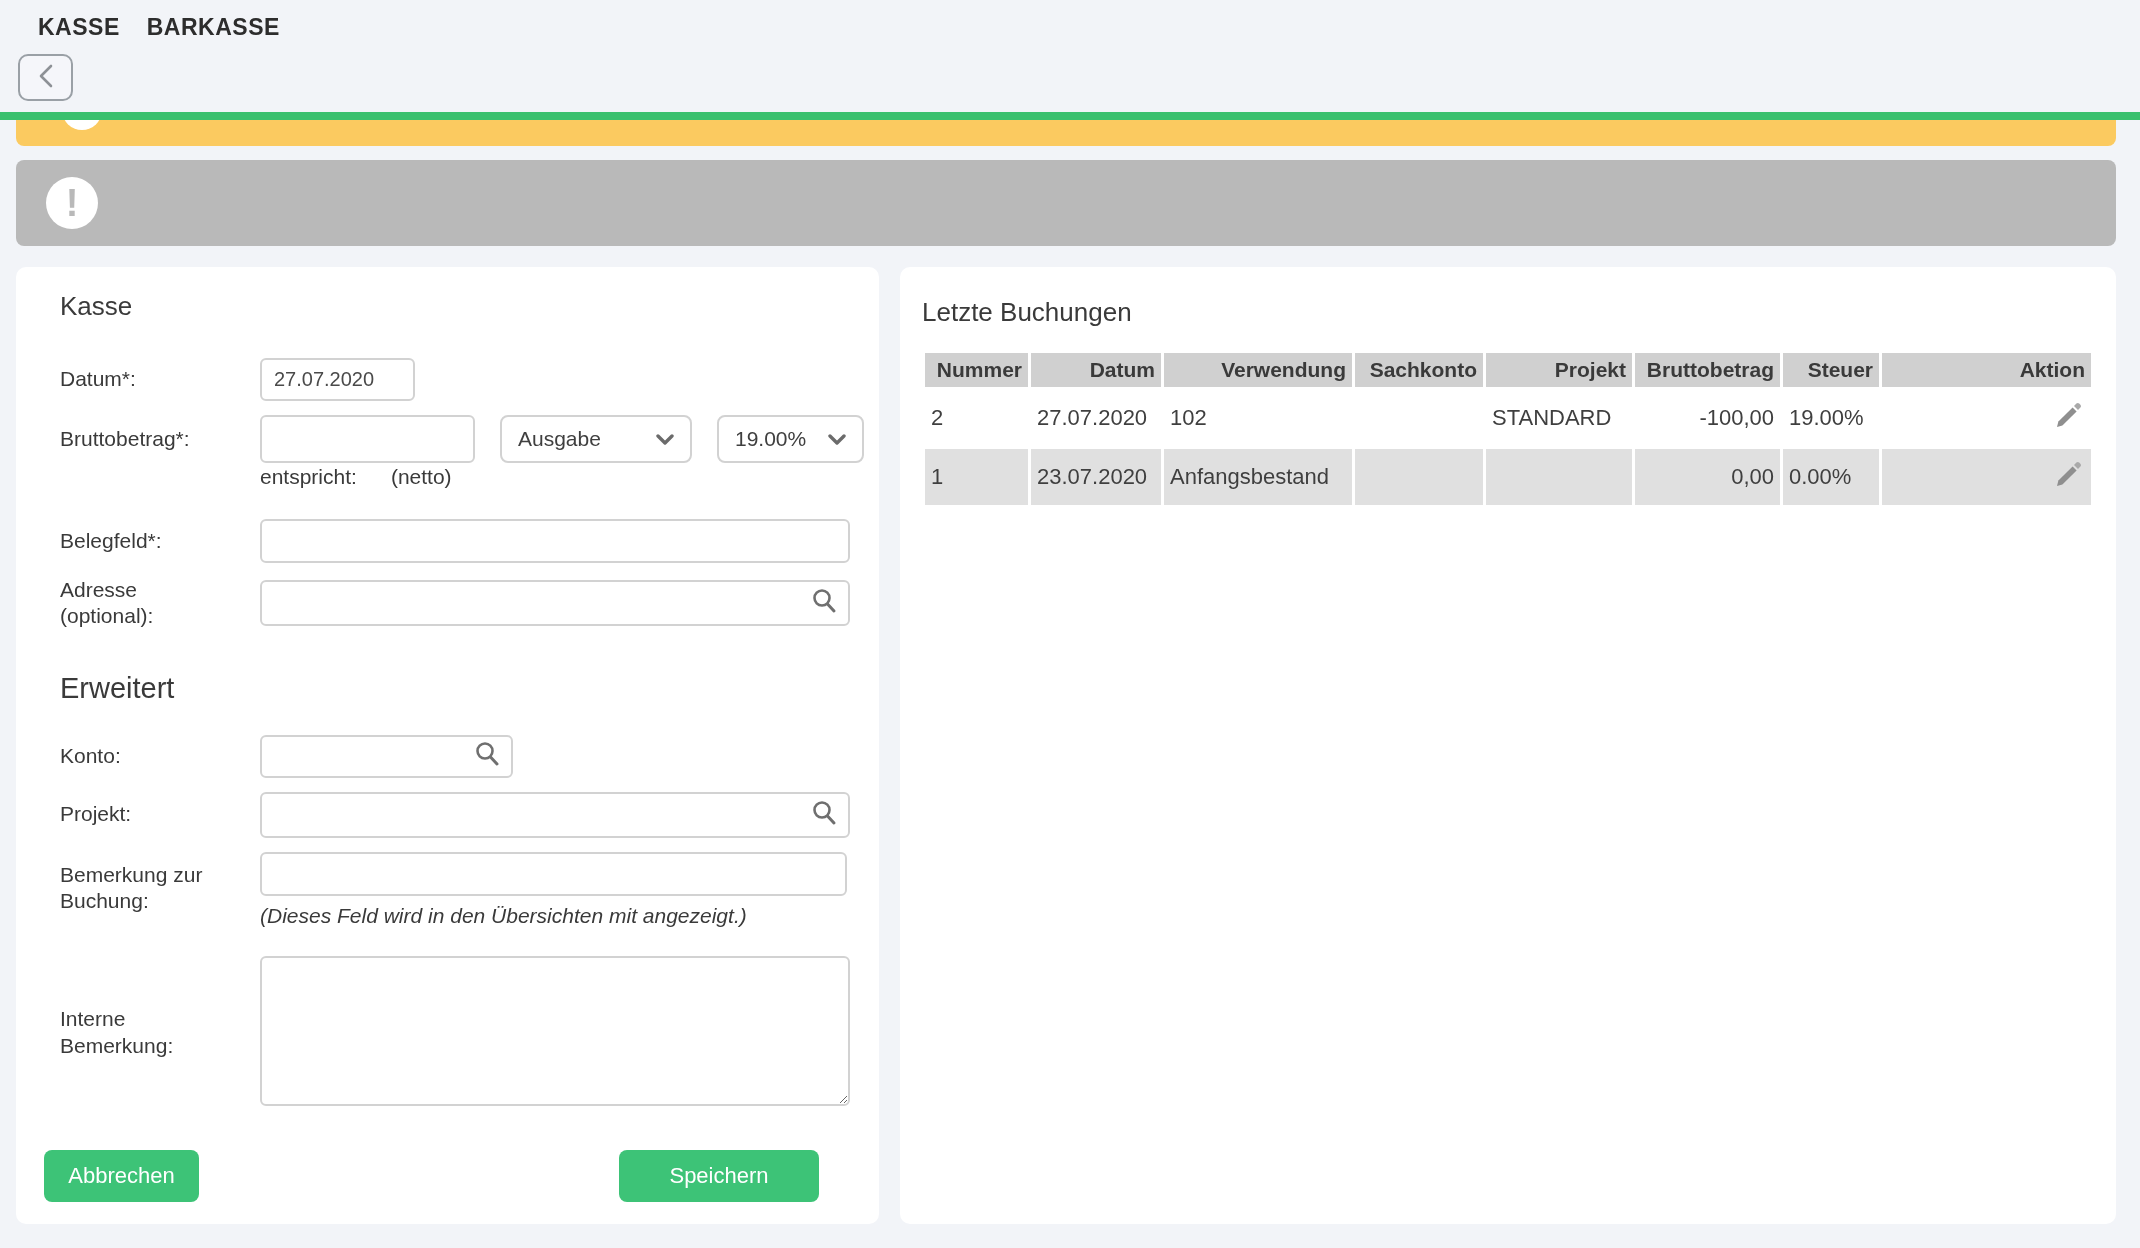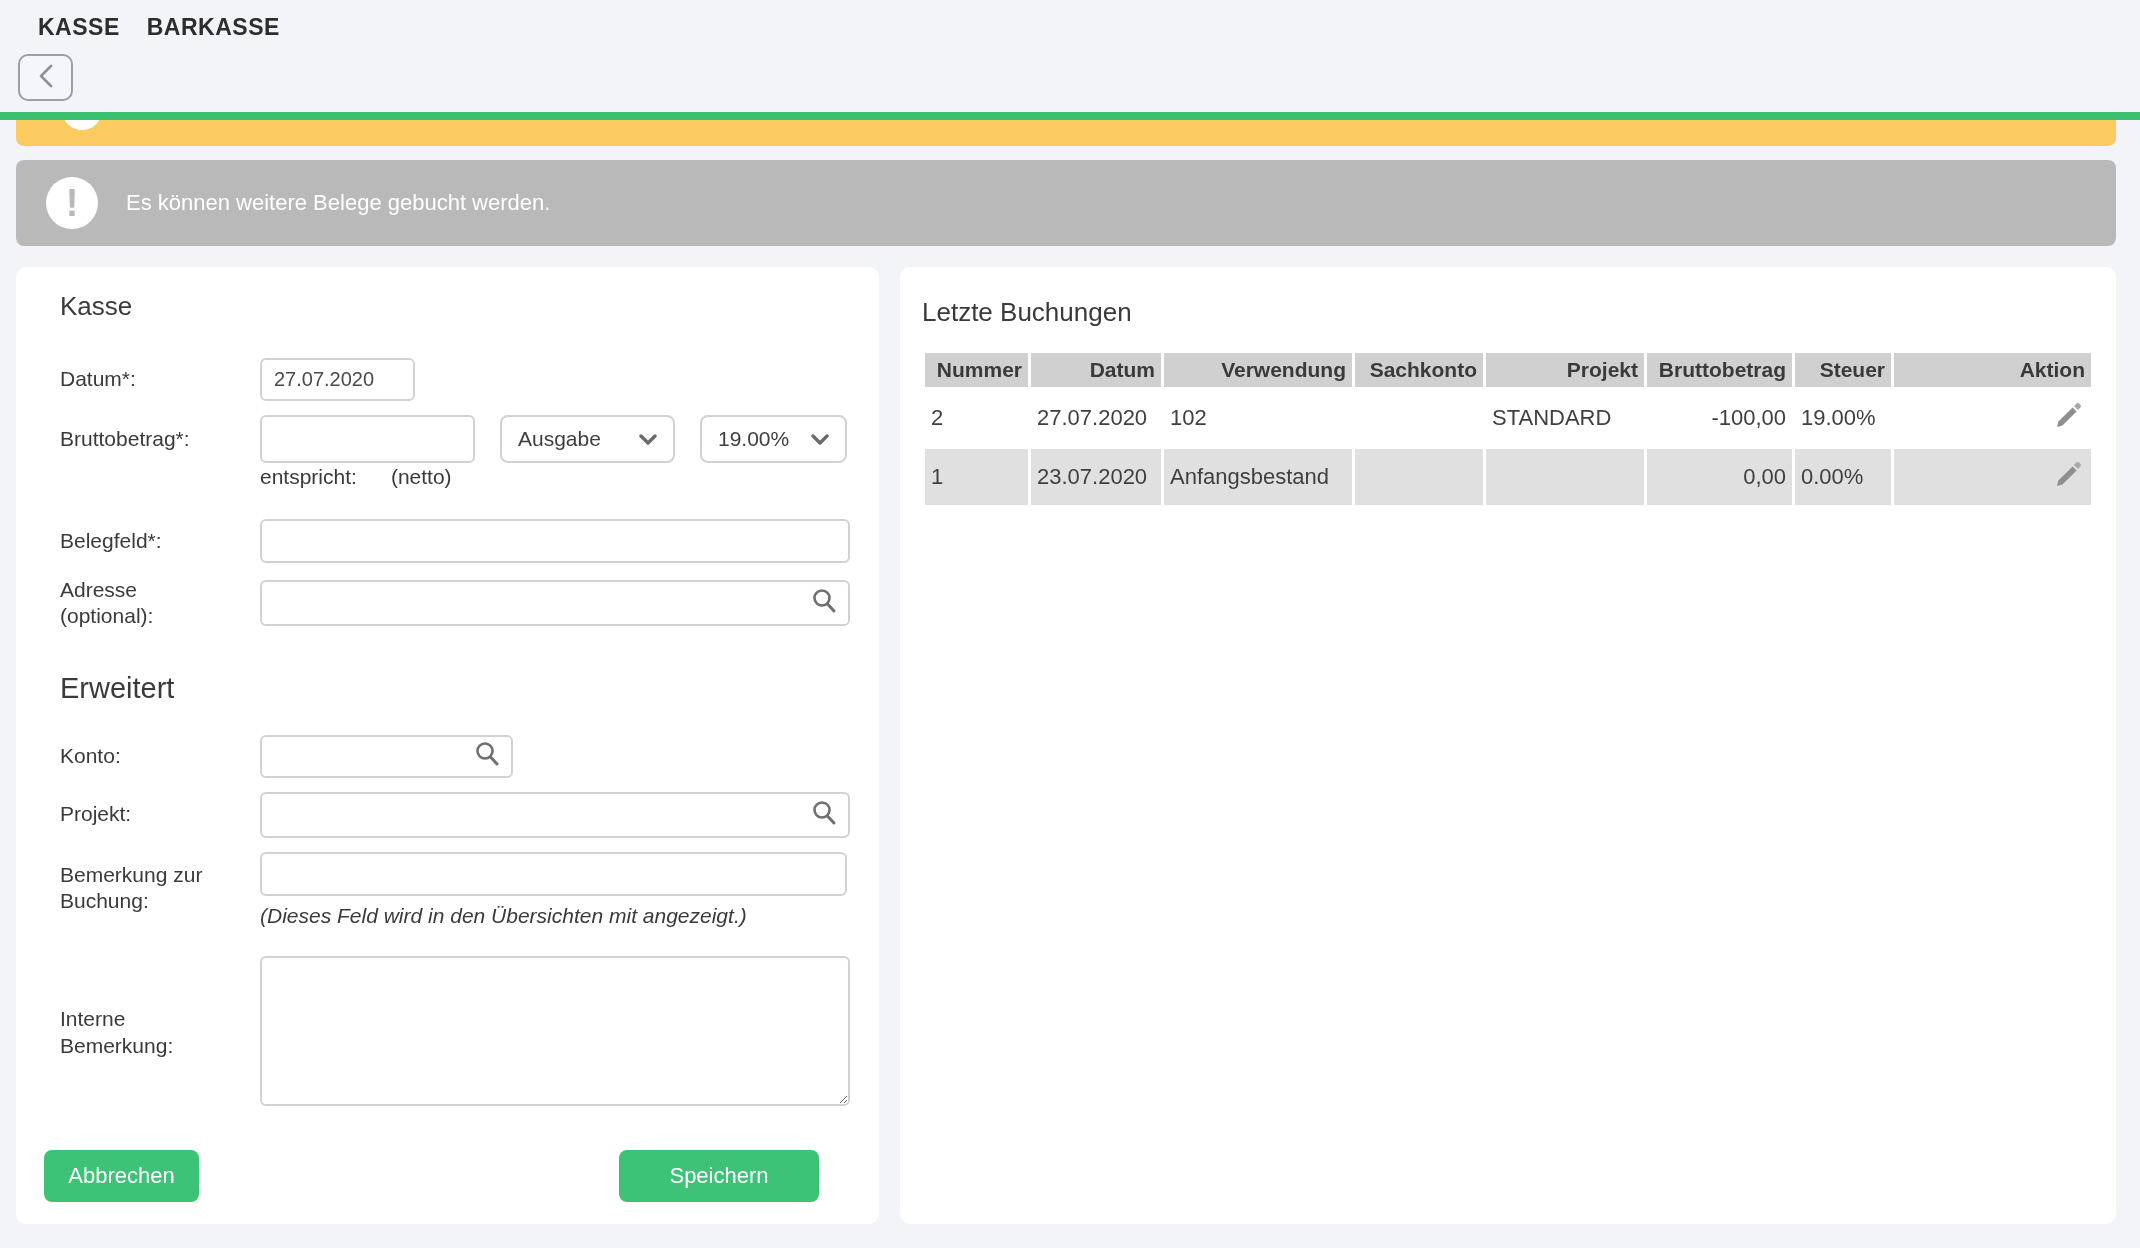--- a/index.html
+++ b/index.html
@@ -73,21 +73,21 @@
   .inp-konto { width: 253px; height: 43px; }
   .inp-bemerkung { width: 587px; height: 44px; }
   textarea.inp-area { width: 590px; height: 150px; padding: 8px 12px; resize: both; }
 
   .brutto-line { display: flex; align-items: center; gap: 25px; }
   .sel {
     height: 48px; border: 2px solid #d2d2d2; border-radius: 8px; background: #fff;
     display: inline-flex; align-items: center; justify-content: space-between;
     padding: 0 16px; font-size: 21px; color: #3f3f3f; cursor: pointer;
   }
-  .sel-type { width: 175px; }
+  .sel-type { width: 192px; }
   .sel-tax { width: 147px; }
 
   .hint-line { font-size: 21px; color: #3a3a3a; margin: 2px 0 16px 0; grid-column: 2; }
   .hint-line .gap { display: inline-block; width: 34px; }
   .hint-italic { font-style: italic; font-size: 21px; color: #3a3a3a; margin-top: 8px; }
 
   .search-wrap { position: relative; display: inline-block; }
   .search-wrap .search-ico { position: absolute; right: 12px; top: 50%; transform: translateY(-50%); pointer-events: none; }
 
   .btn-row { margin-top: auto; display: flex; justify-content: space-between; align-items: center; padding: 0 20px 4px 0; }
@@ -108,21 +108,21 @@
   }
   table.bookings td { font-size: 22px; color: #3f3f3f; padding: 4px 6px; height: 56px; }
   tr.row-even td { background: #ffffff; }
   tr.row-odd td { background: #e0e0e0; }
   td.num, th.col-brutto { }
   td.right { text-align: right; }
   td.action { text-align: right; padding-right: 10px; }
   .pencil-btn { background: transparent; border: none; cursor: pointer; padding: 2px; }
 
   .col-nummer { width: 103px; } .col-datum { width: 130px; margin-top: 8px; } .col-verwendung { width: 188px; }
-  .col-sachkonto { width: 128px; } .col-projekt { width: 158px; } .col-brutto { width: 145px; }
+  .col-sachkonto { width: 128px; } .col-projekt { width: 146px; } .col-brutto { width: 145px; }
   .col-steuer { width: 96px; } .col-aktion { width: auto; }
 </style>
 </head>
 <body>
 
 <div class="topnav">
   <span class="navitem">KASSE</span>
   <span class="navitem">BARKASSE</span>
 </div>
 
@@ -134,21 +134,20 @@
   </span>
 </div>
 
 <div class="green-bar"></div>
 <div class="yellow-bar">
   <div class="notch-circle"></div>
 </div>
 
 <div class="alert-bar">
   <div class="alert-icon">!</div>
-  <div class="alert-text">Es können weitere Belege gebucht werden.</div>
 </div>
 
 <div class="main">
 
   <div class="card card-left">
     <h2 class="card-title">Kasse</h2>
 
     <div class="frow">
       <label class="flabel">Datum*:</label>
       <div><input type="text" class="inp-date" value="27.07.2020" style=""></div>

